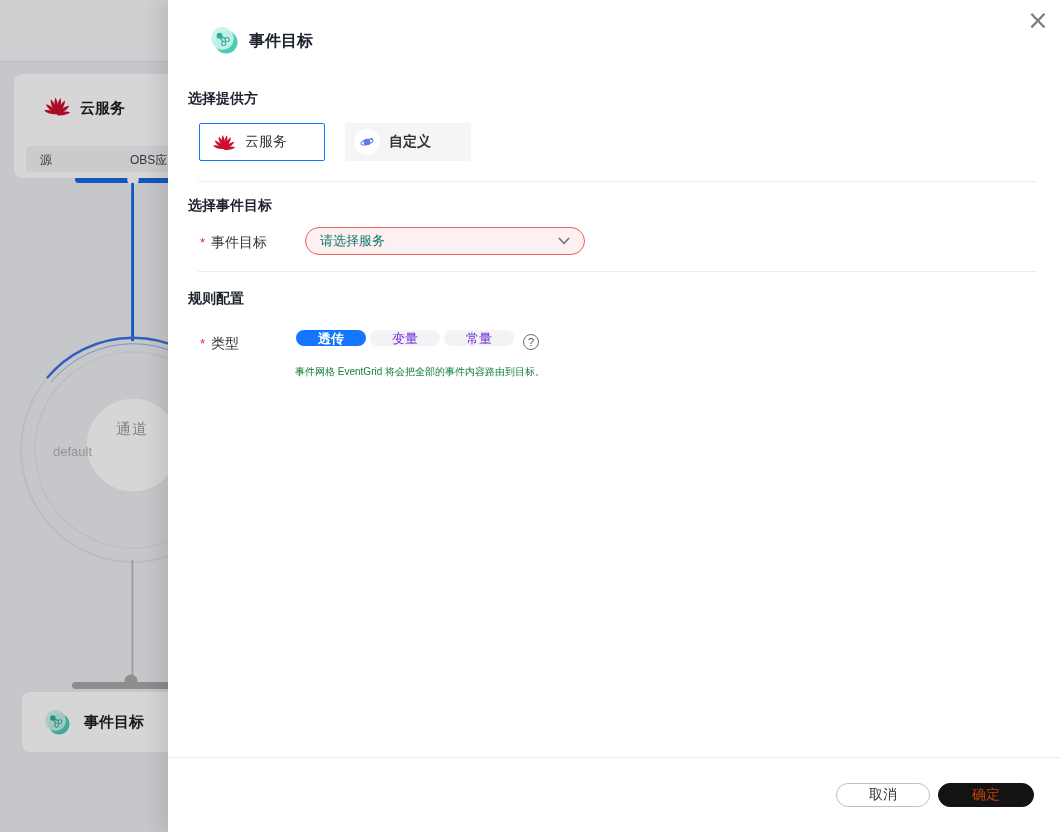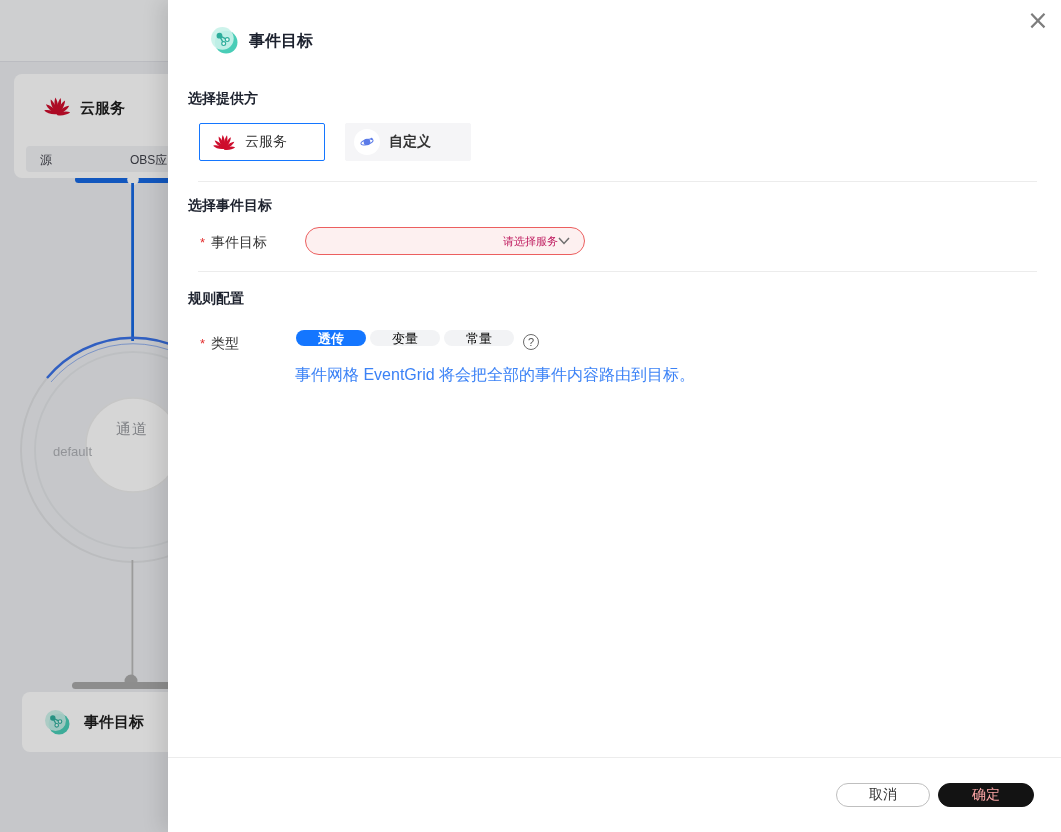--- a/index.html
+++ b/index.html
@@ -45,34 +45,34 @@
   .prov-card .label { font-size:14px; color:#333; }
   .icon-bubble { width:26px; height:26px; border-radius:50%; background:#fff; display:flex; align-items:center; justify-content:center; margin-right:9px; }
   .icon-bubble svg { width:18px; height:18px; }
 
   .req-star { position:absolute; color:#e32d2d; font-size:13px; width:10px; }
   .star1 { left:32px; top:235px; } .star2 { left:32px; top:336px; }
   .fld-label { position:absolute; left:43px; font-size:14px; color:#333; }
   .lbl1 { top:234px; } .lbl2 { top:335px; }
 
   .select-box { position:absolute; left:137px; top:227px; width:280px; height:28px; background:#fdf0f0; border:1px solid #ec5f5f; border-radius:14px; cursor:pointer; display:flex; align-items:center; padding:0 14px; }
-  .select-box .placeholder { flex:1; font-size:11px; color:#be185d;text-align:right; }
+  .select-box .placeholder { flex:1; font-size:13px; color:#0f766e; }
   .select-box svg { width:12px; height:8px; }
 
   .seg-btn { position:absolute; top:330px; width:70px; height:16px; border:none; border-radius:12px; font-size:13px; cursor:pointer; font-family:inherit; }
   .seg-on { background:#1476ff; color:#fff; font-weight:600; }
-  .seg-off { background:#f2f3f5; color:#000000; }
+  .seg-off { background:#f2f3f5; color:#6d28d9; }
   .seg1 { left:128px; } .seg2 { left:202px; } .seg3 { left:276px; }
   .help-icon { position:absolute; left:355px; top:334px; width:16px; height:16px; border:1px solid #6b6b6b; border-radius:50%; font-size:11px; line-height:14px; text-align:center; color:#555; cursor:pointer; background:#fff; }
-  .type-desc { position:absolute; left:127px; top:365px; font-size:16px; color:#3b82f6; }
+  .type-desc { position:absolute; left:127px; top:365px; font-size:10px; color:#15803d; }
 
   .foot-div { position:absolute; left:0; right:0; top:757px; height:1px; background:#ececec; }
   .btn { position:absolute; top:783px; height:24px; border-radius:15px; font-size:14px; cursor:pointer; font-family:inherit; }
   .btn-cancel { left:668px; width:94px; background:#fff; border:1px solid #bfbfbf; color:#333; }
-  .btn-ok { left:770px; width:96px; background:#131313; border:1px solid #131313; color:#fca5a5; }
+  .btn-ok { left:770px; width:96px; background:#131313; border:1px solid #131313; color:#c2410c; }
 </style>
 </head>
 <body>
 
 <svg width="0" height="0" style="position:absolute">
   <defs>
     <g id="huawei-petals">
       <g fill="#ce0e2d">
         <path transform="translate(12,16) rotate(-78)" d="M0,0 C-1.6,-4.5 -1.2,-9.5 0.9,-12.3 C2.6,-9.5 2.6,-4 1,-0.2 Z"></path>
         <path transform="translate(12,16) rotate(-52)" d="M0,0 C-1.6,-4.8 -1.2,-10.5 0.9,-13.6 C2.6,-10.5 2.6,-4.4 1,-0.2 Z"></path>

